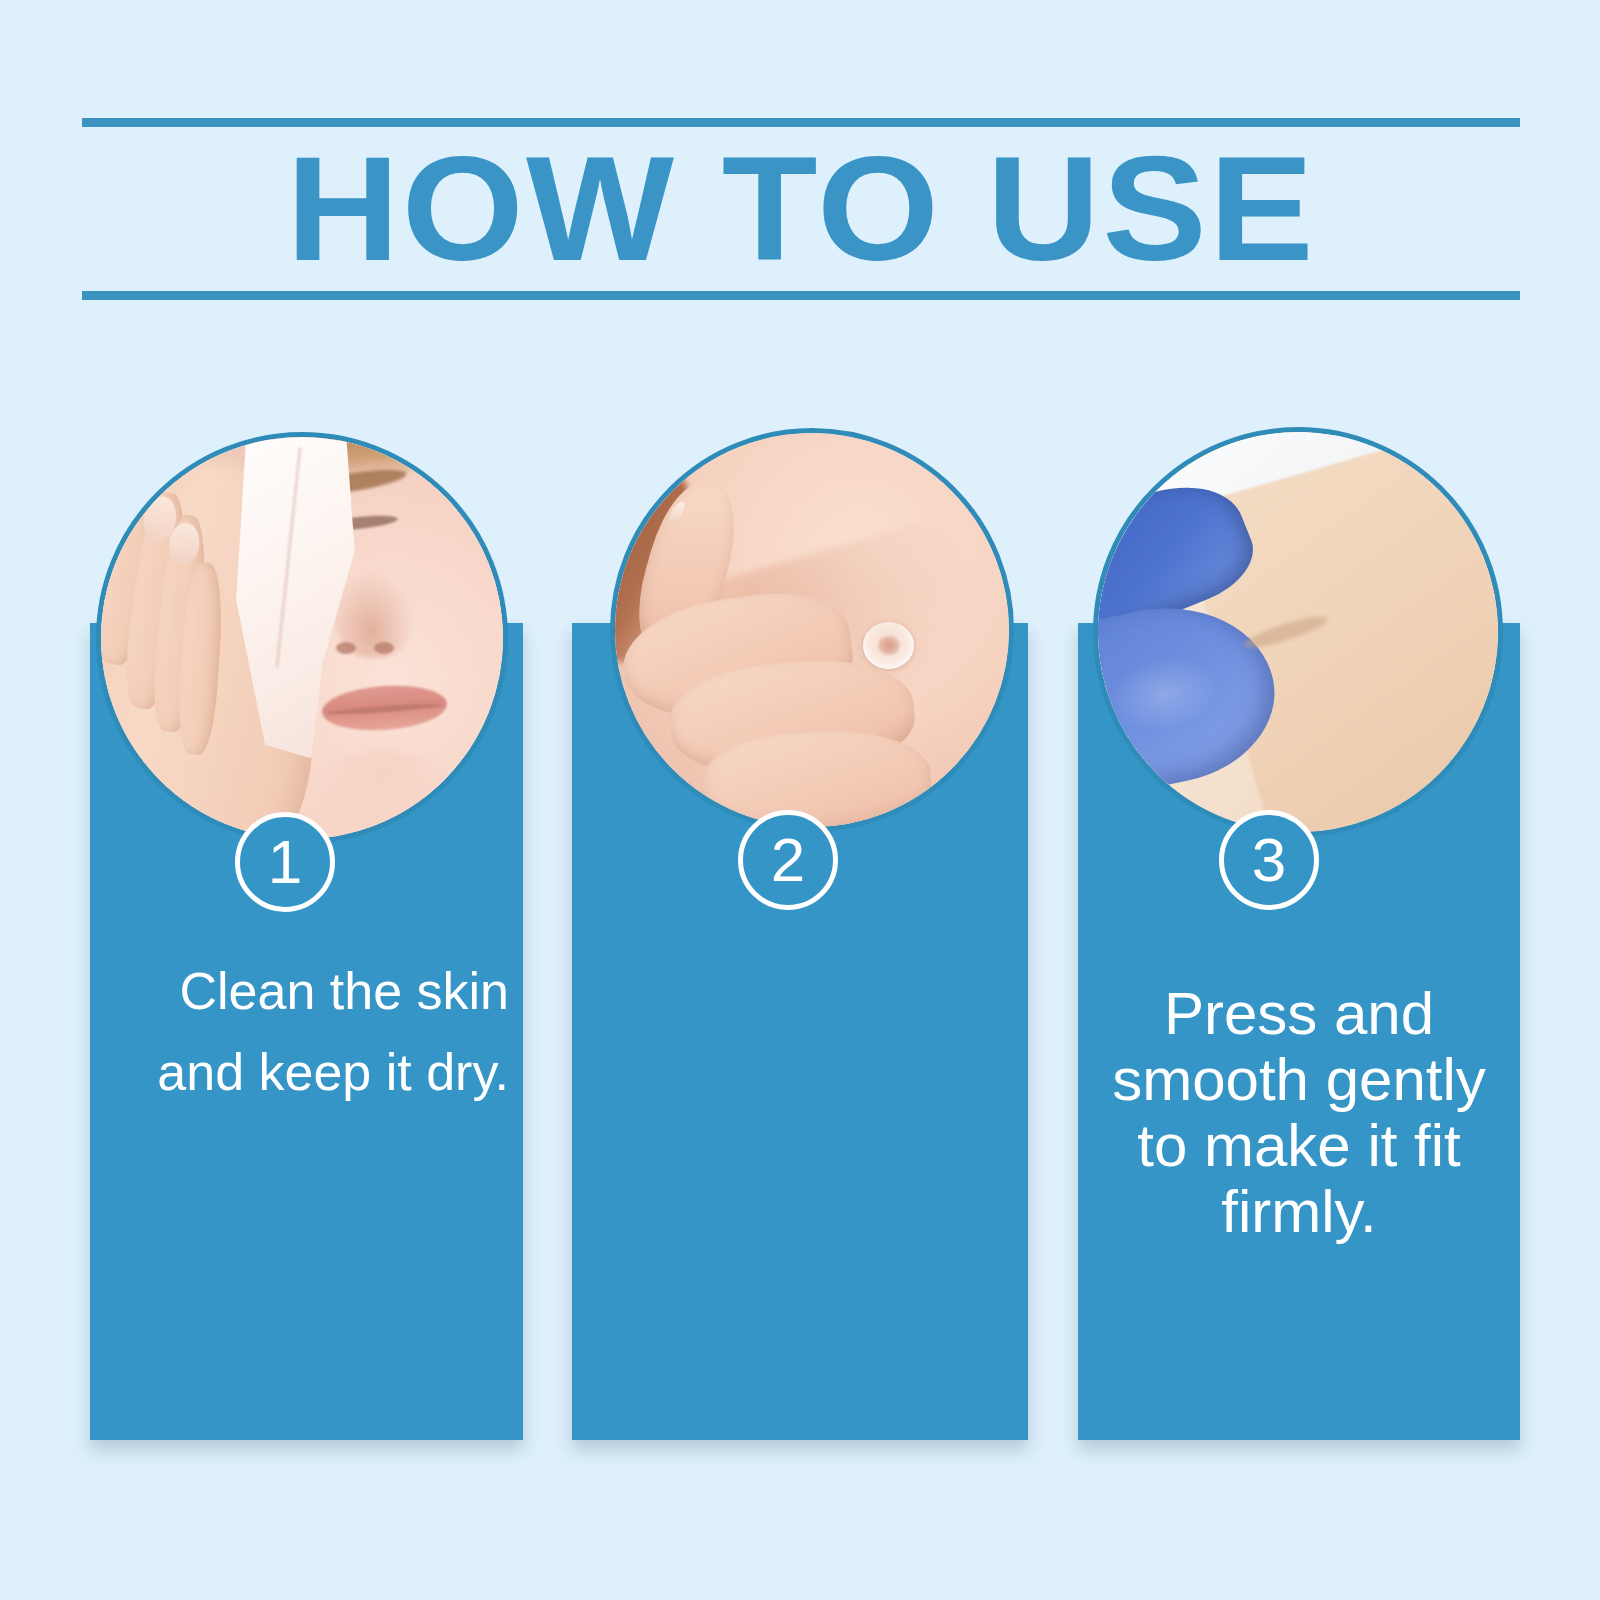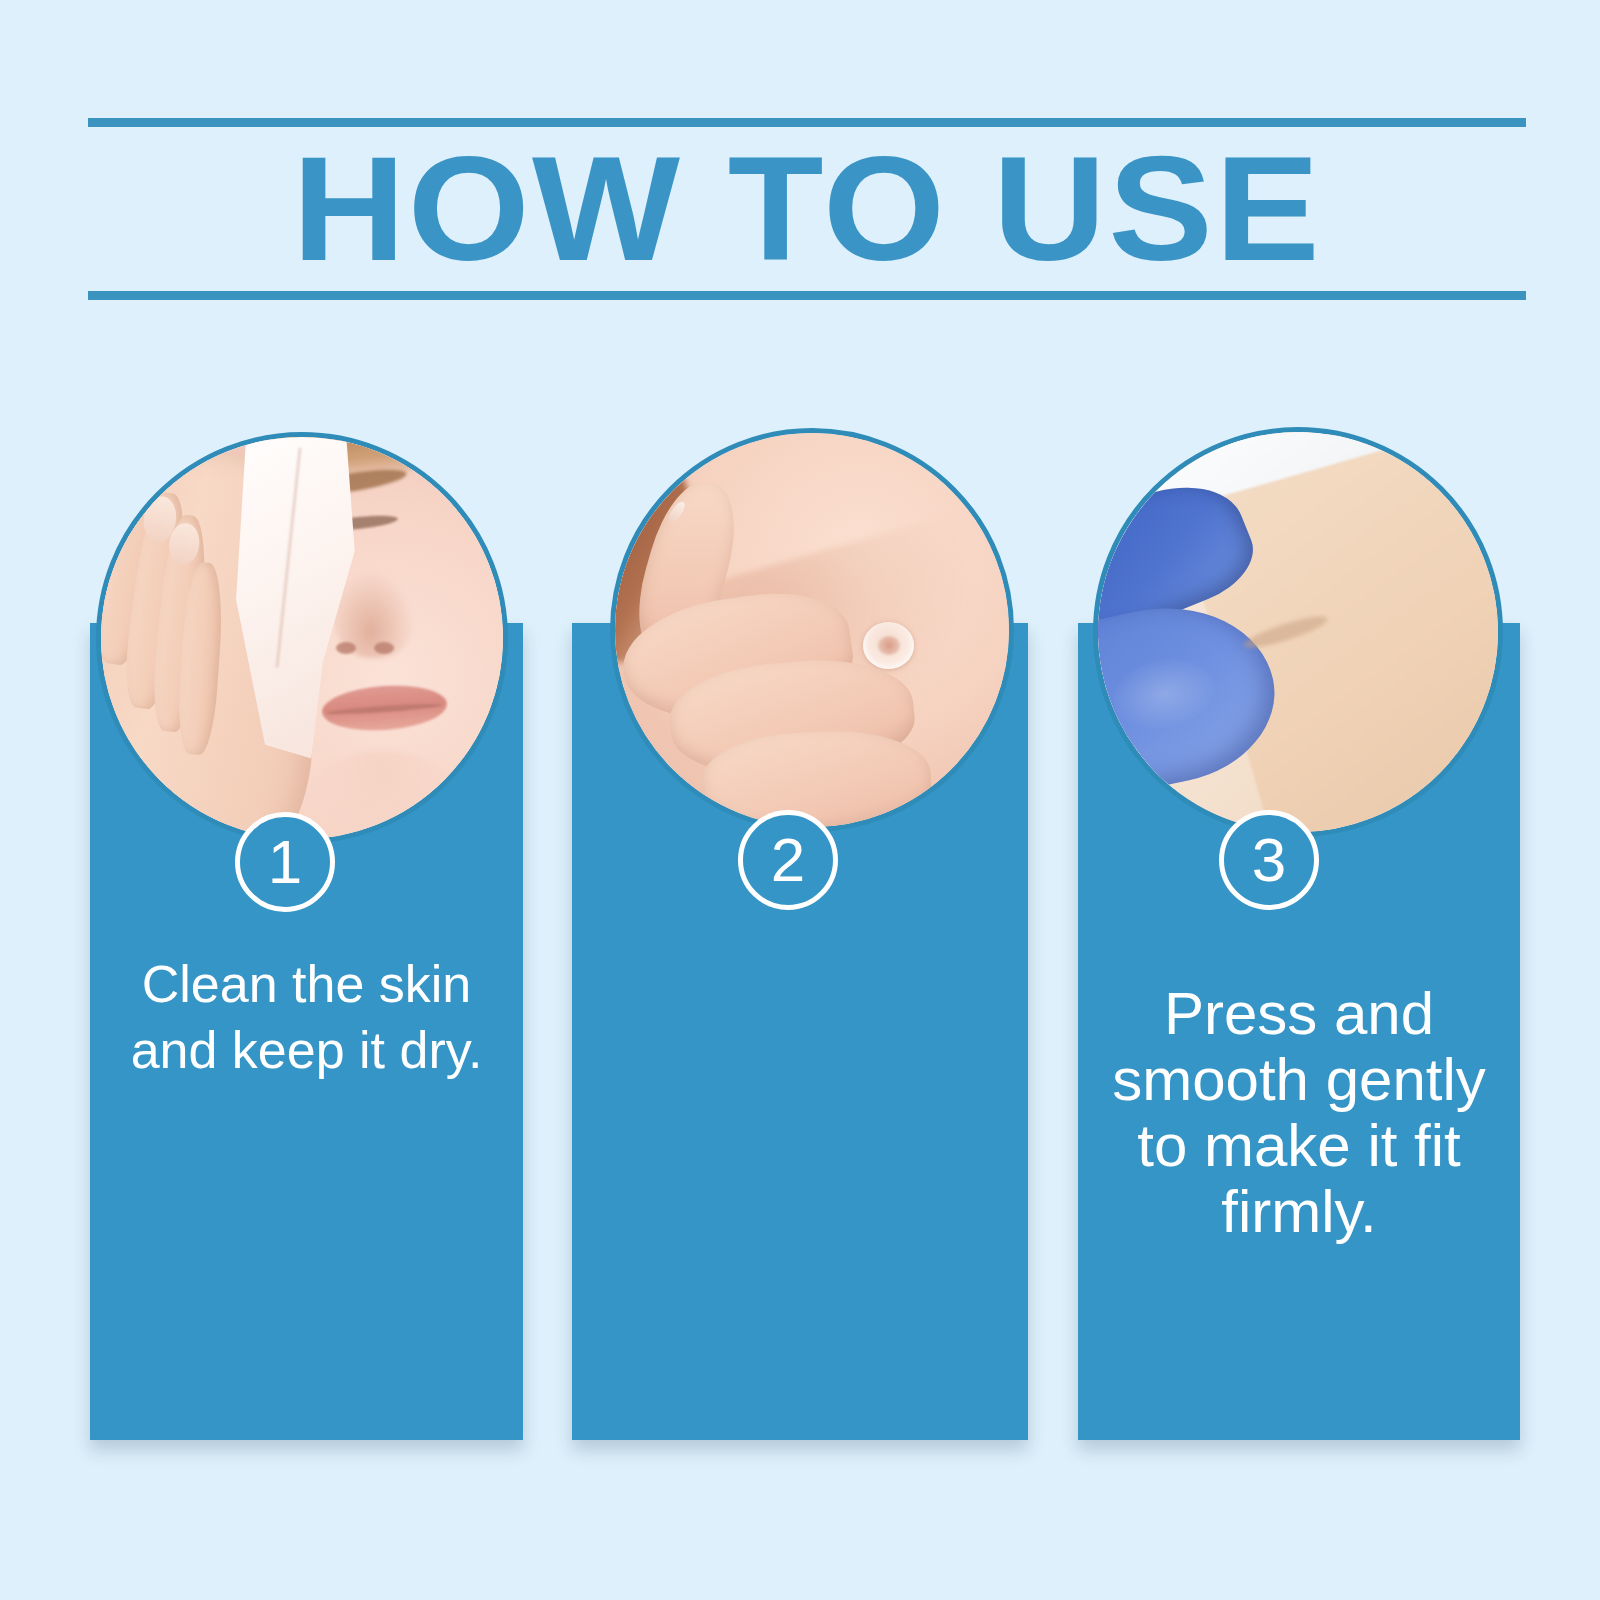--- a/index.html
+++ b/index.html
@@ -17,21 +17,21 @@
   #page {
     position: relative;
     width: 1600px;
     height: 1600px;
     background: #ddf0fb;
   }
 
   
   .header {
     position: absolute;
-    left: 88px;
+    left: 82px;
     top: 118px;
     width: 1438px;
     height: 182px;
   }
   .rule {
     position: absolute;
     left: 0;
     width: 1438px;
     height: 9px;
     background: #3b93c0;
@@ -399,21 +399,22 @@
     color: #ffffff;
     text-align: center;
     font-family: "Liberation Sans", sans-serif;
     font-weight: normal;
     box-sizing: border-box;
   }
   .cap-1 {
     top: 328px;
     padding: 0 14px;
     font-size: 52px;
-    line-height: 66px;
+    line-height: 81px;
+    text-align: right;
   }
   .cap-2 {
     top: 298px;
     padding: 0 10px;
     font-size: 53px;
     line-height: 67px;
   }
   .cap-3 {
     top: 358px;
     padding: 0 14px;

